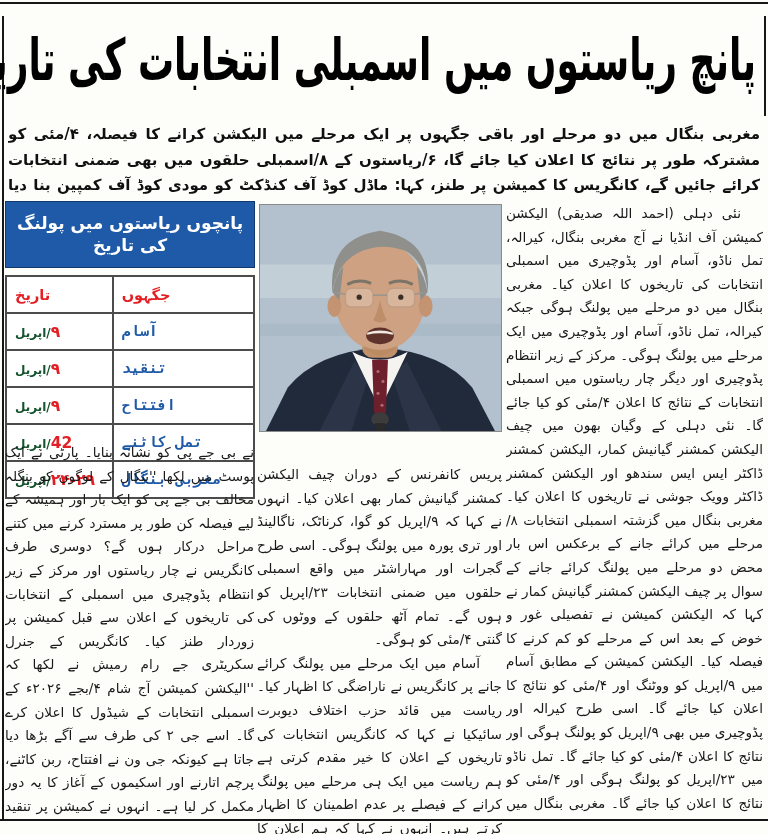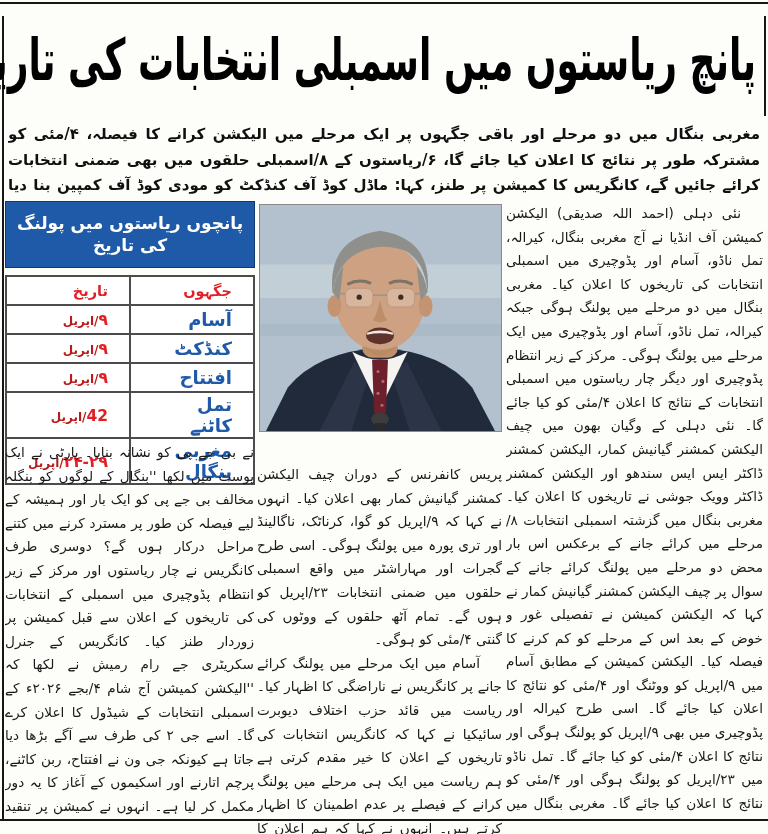--- a/index.html
+++ b/index.html
@@ -49,28 +49,28 @@
 
   
   .infobox { position:absolute; top:201px; left:5px; width:250px; }
   .infobox-title {
     background:#1e5aa7; color:#ffffff; border:1px solid #10396e;
     text-align:center; font-weight:bold; font-size:17px;
     padding:10px 4px 11px; line-height:22px;
   }
   .infobox table { width:100%; border-collapse:collapse; margin-top:7px; background:#fff; }
   .infobox td {
-    border:2px solid #4c4c4c; text-align:right; vertical-align:middle;
-    height:29px; padding:1px 21px;
+    border:2px solid #4c4c4c; text-align:left; vertical-align:middle;
+    height:37px; padding:1px 8px;
   }
   .hdr-cell  { color:#e31e24; font-weight:bold; font-size:14.5px; }
-  .state-cell{ color:#1e5aa7; font-weight:bold; font-size:18px; width:57%; }
+  .state-cell{ color:#1e5aa7; font-weight:bold; font-size:15px; width:57%;font-family:Liberation Mono, monospace; }
   .date-cell { font-weight:bold; white-space:nowrap; }
   .date-num    { color:#e31e24; font-size:15.5px; font-weight:bold; }
-  .date-suffix { color:#b91c1c; font-size:12px; font-weight:bold;margin-top:16px; }
+  .date-suffix { color:#14532d; font-size:12px; font-weight:bold;margin-top:16px; }
 </style>
 </head>
 <body>
 
 <div class="page">
 
   <div class="rule rule-top"></div>
   <div class="rule rule-left"></div>
   <div class="rule rule-right"></div>
   <div class="rule rule-bottom"></div>
@@ -145,21 +145,21 @@
       <tbody>
         <tr>
           <td class="hdr-cell">جگہوں</td>
           <td class="hdr-cell">تاریخ</td>
         </tr>
         <tr>
           <td class="state-cell">آسام</td>
           <td class="date-cell"><span class="date-num">۹</span><span class="date-suffix">/اپریل</span></td>
         </tr>
         <tr>
-          <td class="state-cell">کنڈکٹ</td>
+          <td class="state-cell">تنقید</td>
           <td class="date-cell"><span class="date-num">۹</span><span class="date-suffix">/اپریل</span></td>
         </tr>
         <tr>
           <td class="state-cell">افتتاح</td>
           <td class="date-cell"><span class="date-num">۹</span><span class="date-suffix">/اپریل</span></td>
         </tr>
         <tr>
           <td class="state-cell">تمل کاٹنے</td>
           <td class="date-cell"><span class="date-num">42</span><span class="date-suffix">/اپریل</span></td>
         </tr>

